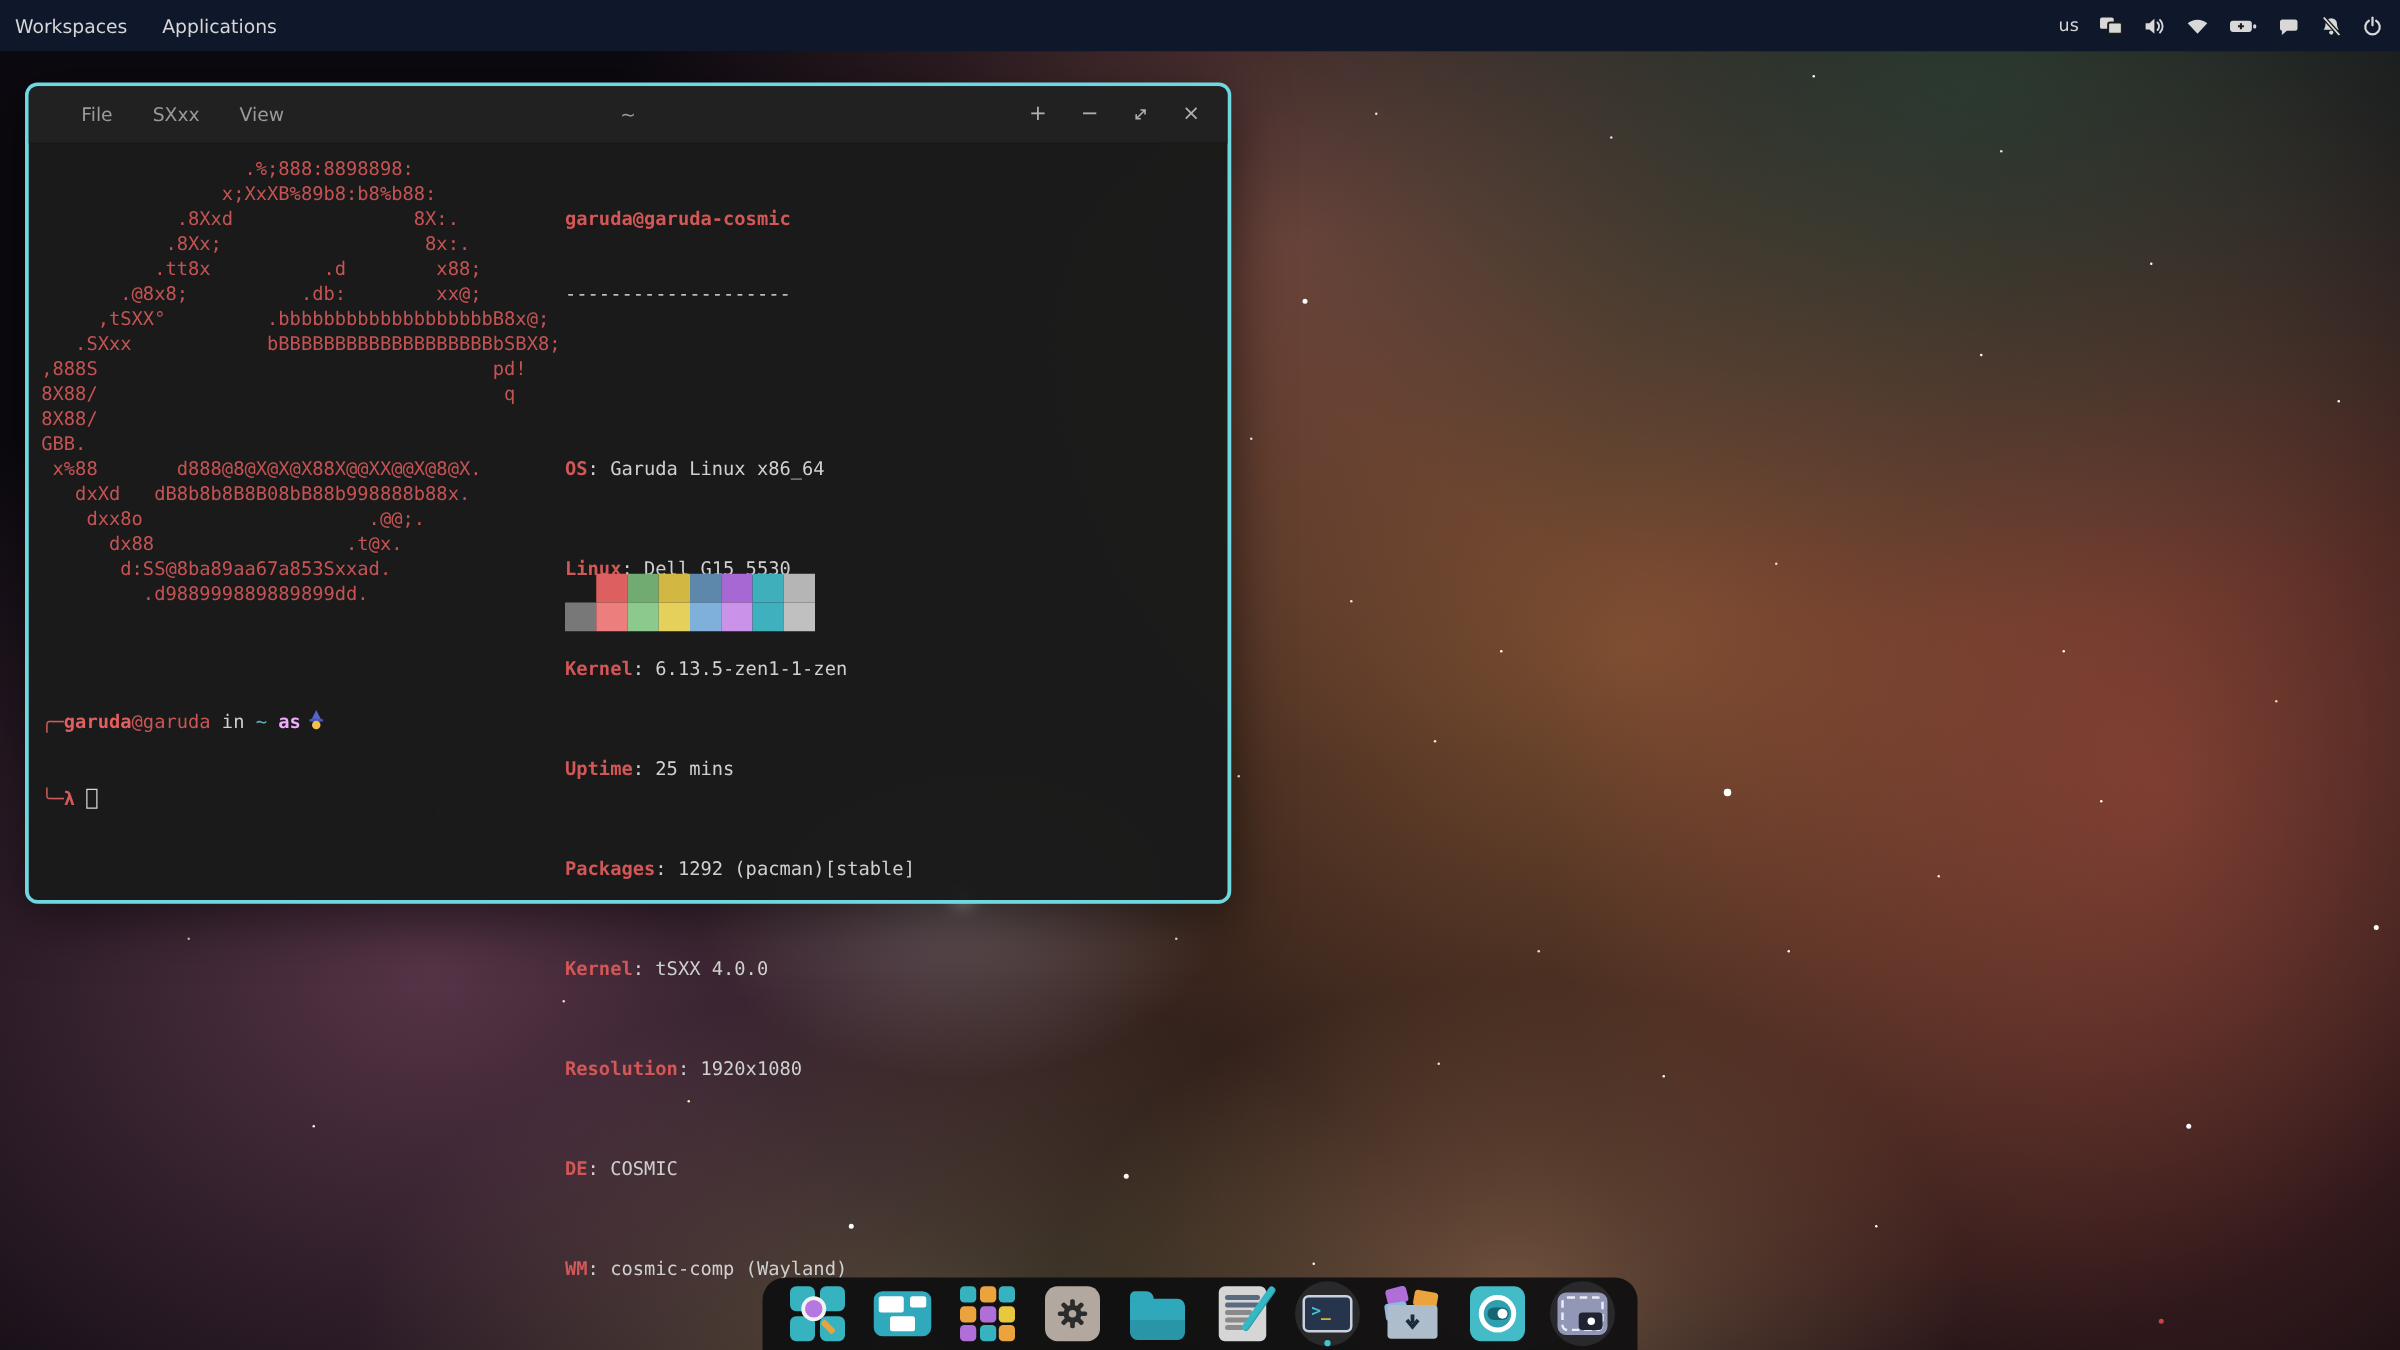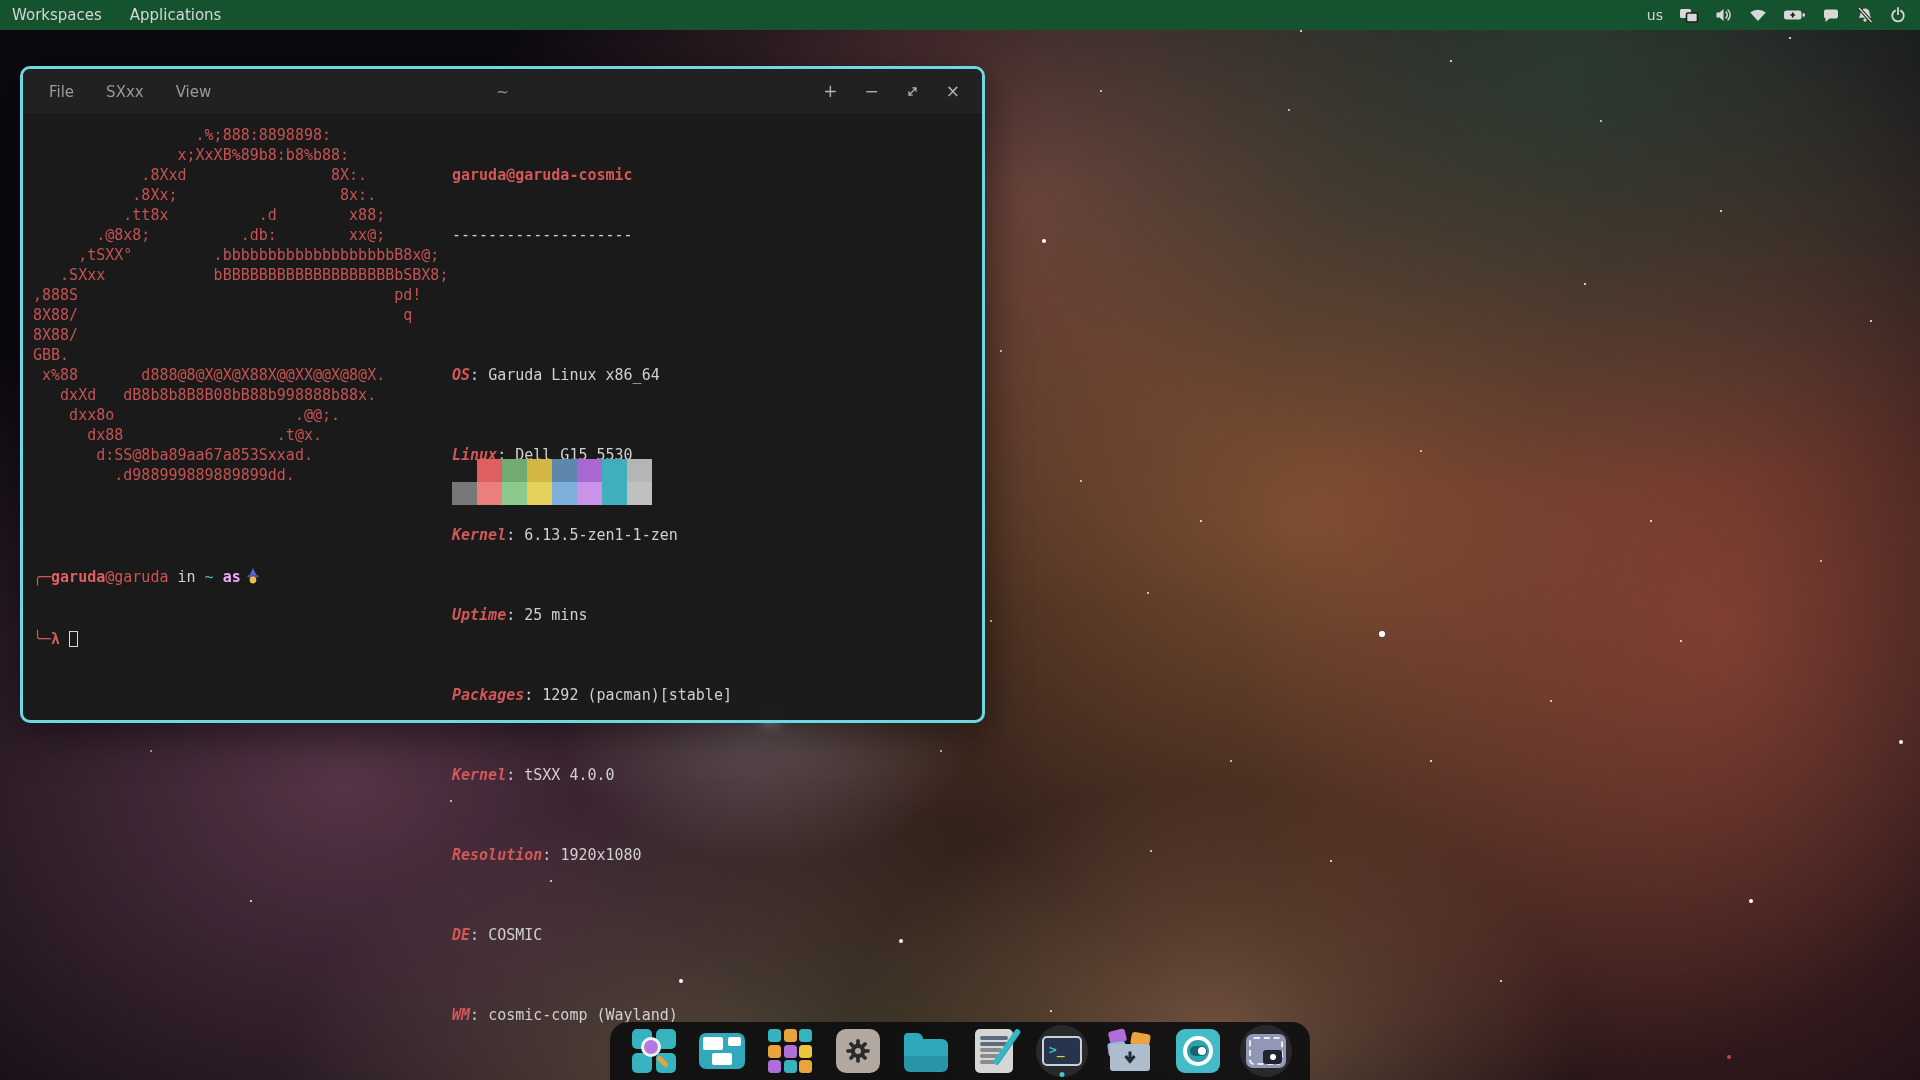--- a/index.html
+++ b/index.html
@@ -32,47 +32,47 @@
       1820px 560px 0 0 #ffc8b8, 1870px 320px 0 0 #ffffff, 1720px 210px 0 0 #ffffff,
       1600px 120px 0 0 #d8e8e0, 1450px 60px 0 0 #ffffff, 1300px 30px 0 0 #ffffff,
       1100px 90px 0 0 #ffd8c8, 1000px 350px 0 0 #ffffff, 1080px 480px 0 0 #ffe0c8,
       1200px 520px 0 0 #ffffff, 990px 620px 0 0 #ffffff, 940px 750px 0 0 #ffe8d8,
       1381px 633px 0 2px #ffffff, 1728px 1056px 0 1px #d04040, 620px 640px 0 0 #ffd8c8;
   }
   .bright-star { position:absolute; left:768px; top:714px; width:5px; height:5px;
     background:#fff; border-radius:50%; box-shadow:0 0 14px 5px rgba(255,255,255,0.75); }
 
   
-  .panel { position:absolute; top:0; left:0; right:0; height:30px; background:#14532d;
+  .panel { position:absolute; top:0; left:0; right:0; height:41px; background:#0f172a;
     display:flex; align-items:center; color:#d6d6d6; font-size:15px; z-index:50; }
   .panel-menus { display:flex; gap:28px; padding-left:12px; }
   .panel-menu { cursor:default; }
   .panel-clock { position:absolute; left:0; right:0; text-align:center; pointer-events:none; }
   .tray { margin-left:auto; display:flex; align-items:center; gap:16px; padding-right:14px; }
   .tray-item { display:flex; align-items:center; height:28px; }
   .kbd-layout { font-size:14px; color:#d6d6d6; }
 
   
   .window { position:absolute; left:20px; top:66px; width:965px; height:657px;
     border:3px solid #6fd7e0; border-radius:10px; background:rgba(26,26,26,0.985);
     box-shadow:0 10px 44px rgba(0,0,0,0.55); z-index:20; }
   .titlebar { position:relative; height:46px; background:#212121; border-radius:7px 7px 0 0;
     display:flex; align-items:center; border-bottom:1px solid #171717; }
-  .tb-menus { display:flex; gap:32px; padding-left:26px; color:#9a9a9a; font-size:15px; z-index:2; }
+  .tb-menus { display:flex; gap:32px; padding-left:42px; color:#9a9a9a; font-size:15px; z-index:2; }
   .tb-title { position:absolute; left:0; right:0; text-align:center; color:#9a9a9a; font-size:15px; }
   .tb-controls { margin-left:auto; display:flex; align-items:center; gap:27px; padding-right:22px;
     color:#b0b0b0; font-size:17px; z-index:2; }
   .tb-btn { line-height:1; cursor:default; display:flex; align-items:center; }
 
   .term-content { position:relative; height:605px; font-family:"DejaVu Sans Mono", monospace;
     font-size:15px; line-height:20px; color:#d0d0d0; }
   .ascii { position:absolute; left:10px; top:10px; white-space:pre; color:#c65353; font-weight:normal; }
   .fetch { position:absolute; left:429px; top:10px; white-space:pre; }
   .fetch-user { color:#d35757; font-weight:bold; }
-  .flabel { color:#d35757; font-weight:bold;font-style:italic; }
+  .flabel { color:#d35757; font-weight:bold; }
   .palette { position:absolute; left:429px; top:344px; }
   .palette-row { display:flex; }
   .palette-row.r1 { margin-left:25px; }
   .swatch { width:25px; height:23px; }
   .prompt { position:absolute; left:10px; top:412px; white-space:pre; }
   .p-red { color:#cf5b5b; }
   .p-user { color:#e05f5f; font-weight:bold; }
   .p-host { color:#c95555; }
   .p-plain { color:#cfcfcf; }
   .p-path { color:#56b6c2; }

